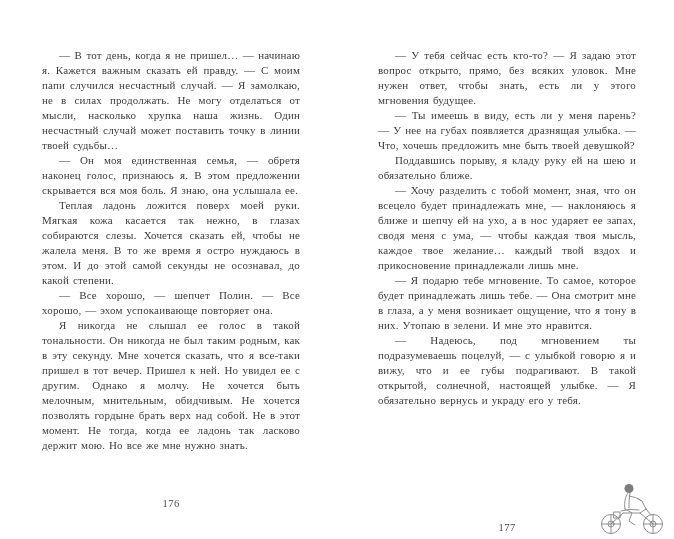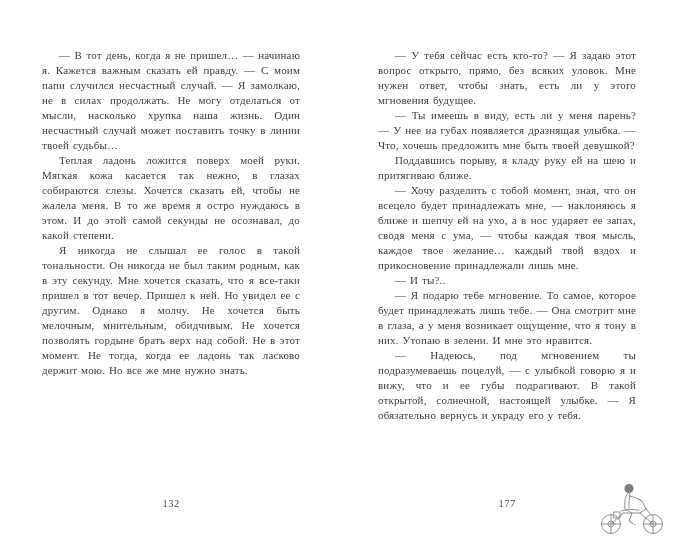--- a/index.html
+++ b/index.html
@@ -35,51 +35,52 @@
   .page-number {
     position: absolute;
     top: 498px;
     width: 258px;
     text-align: center;
     font-size: 10.5px;
     color: #4a4a4a;
     letter-spacing: 0.5px;
   }
   .page-number.left  { left: 42px; }
-  .page-number.right { left: 378px; }
+  .page-number.right { left: 378px; margin-top: 24px; }
   .illustration {
     position: absolute;
     left: 596px;
     top: 480px;
     width: 72px;
     height: 56px;
   }
 </style>
 </head>
 <body>
 
 <div class="spread">
 
   <div class="text-block left">
       <p class="para">— В тот день, когда я не пришел… — начинаю я. Кажется важным сказать ей правду. — С моим папи случился несчастный случай. — Я замолкаю, не в силах продолжать. Не могу отделаться от мысли, насколько хрупка наша жизнь. Один несчастный случай может поставить точку в линии твоей судьбы…</p>
+      <p class="para">— Он моя единственная семья, — обретя наконец голос, признаюсь я. В этом предложении скрывается вся моя боль. Я знаю, она услышала ее.</p>
       <p class="para">Теплая ладонь ложится поверх моей руки. Мягкая кожа касается так нежно, в глазах собираются слезы. Хочется сказать ей, чтобы не жалела меня. В то же время я остро нуждаюсь в этом. И до этой самой секунды не осознавал, до какой степени.</p>
+      <p class="para">— Все хорошо, — шепчет Полин. — Все хорошо, — эхом успокаивающе повторяет она.</p>
       <p class="para">Я никогда не слышал ее голос в такой тональности. Он никогда не был таким родным, как в эту секунду. Мне хочется сказать, что я все-таки пришел в тот вечер. Пришел к ней. Но увидел ее с другим. Однако я молчу. Не хочется быть мелочным, мнительным, обидчивым. Не хочется позволять гордыне брать верх над собой. Не в этот момент. Не тогда, когда ее ладонь так ласково держит мою. Но все же мне нужно знать.</p>
     </div>
 
   <div class="text-block right">
       <p class="para">— У тебя сейчас есть кто-то? — Я задаю этот вопрос открыто, прямо, без всяких уловок. Мне нужен ответ, чтобы знать, есть ли у этого мгновения будущее.</p>
       <p class="para">— Ты имеешь в виду, есть ли у меня парень? — У нее на губах появляется дразнящая улыбка. — Что, хочешь предложить мне быть твоей девушкой?</p>
-      <p class="para">Поддавшись порыву, я кладу руку ей на шею и притягиваю ближе.</p>
+      <p class="para">Поддавшись порыву, я кладу руку ей на шею и обязательно ближе.</p>
       <p class="para">— Хочу разделить с тобой момент, зная, что он всецело будет принадлежать мне, — наклоняюсь я ближе и шепчу ей на ухо, а в нос ударяет ее запах, сводя меня с ума, — чтобы каждая твоя мысль, каждое твое желание… каждый твой вздох и прикосновение принадлежали лишь мне.</p>
-      <p class="para">— И ты?..</p>
       <p class="para">— Я подарю тебе мгновение. То самое, которое будет принадлежать лишь тебе. — Она смотрит мне в глаза, а у меня возникает ощущение, что я тону в них. Утопаю в зелени. И мне это нравится.</p>
       <p class="para">— Надеюсь, под мгновением ты подразумеваешь поцелуй, — с улыбкой говорю я и вижу, что и ее губы подрагивают. В такой открытой, солнечной, настоящей улыбке. — Я обязательно вернусь и украду его у тебя.</p>
     </div>
 
-  <div class="page-number left">132</div>
+  <div class="page-number left">176</div>
 
   <div class="page-number right">177</div>
 
   <div class="illustration">
     <svg viewBox="0 0 72 56" width="72" height="56" aria-hidden="true">
       <g fill="none" stroke="#8f8f8f" stroke-width="1" stroke-linecap="round" stroke-linejoin="round">
 
         <circle cx="15" cy="44" r="9.5"></circle>
         <circle cx="15" cy="44" r="3"></circle>
         <circle cx="57" cy="44" r="9.5"></circle>

